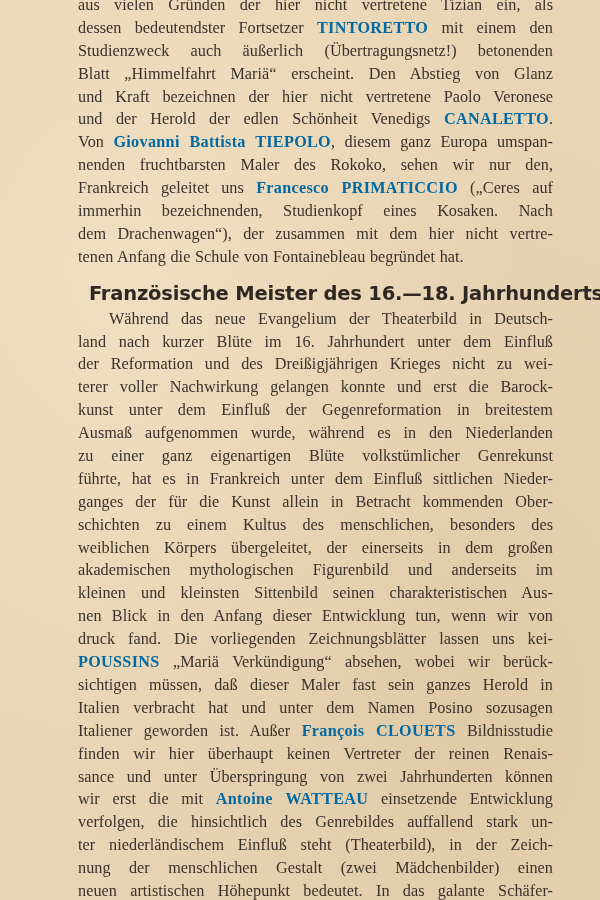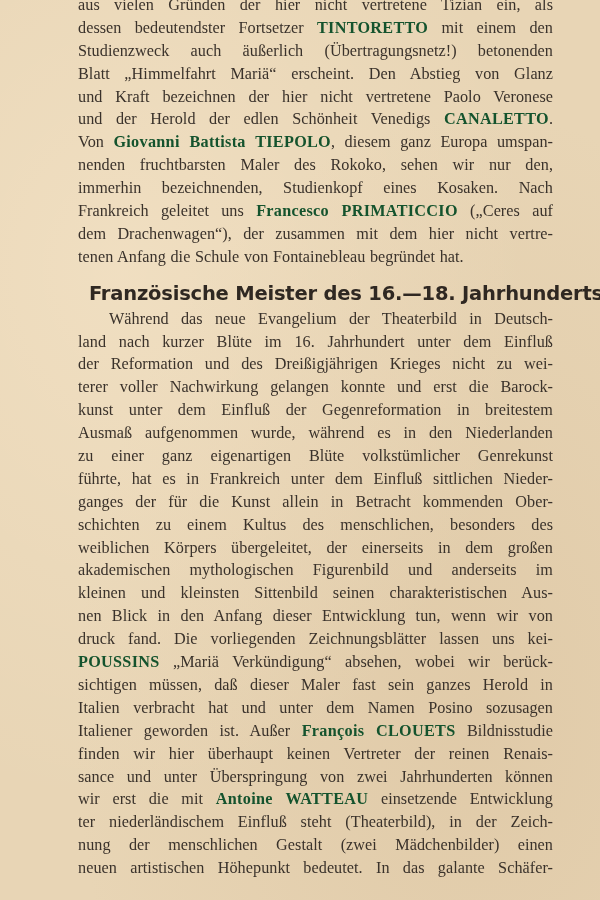--- a/index.html
+++ b/index.html
@@ -41,21 +41,21 @@
       height: 22.9px;
     }
     .line.last {
       text-align-last: left;
     }
     .line.indent {
       padding-left: 31px;
     }
     b.name {
       font-weight: bold;
-      color: #14532d;
+      color: #0369a1;
       letter-spacing: 0.3px;
       margin-top: 24px;
     }
     .heading {
       margin: 12px 0 0 11px;
       font-family: "DejaVu Sans", "Liberation Sans", sans-serif;
       font-weight: bold;
       font-size: 19.5px;
       line-height: 26px;
       color: #2f2822;
@@ -72,22 +72,22 @@
 <div class="page">
   <div class="para" id="sec1">
       <span class="line"><span>aus vielen Gründen der hier nicht vertretene Tizian ein, als</span></span>
       <span class="line"><span>dessen bedeutendster Fortsetzer </span><b class="name">TINTORETTO</b><span> mit einem den</span></span>
       <span class="line"><span>Studienzweck auch äußerlich (Übertragungsnetz!) betonenden</span></span>
       <span class="line"><span>Blatt „Himmelfahrt Mariä“ erscheint. Den Abstieg von Glanz</span></span>
       <span class="line"><span>und Kraft bezeichnen der hier nicht vertretene Paolo Veronese</span></span>
       <span class="line"><span>und der Herold der edlen Schönheit Venedigs </span><b class="name">CANALETTO</b><span>.</span></span>
       <span class="line"><span>Von </span><b class="name">Giovanni Battista TIEPOLO</b><span>, diesem ganz Europa umspan-</span></span>
       <span class="line"><span>nenden fruchtbarsten Maler des Rokoko, sehen wir nur den,</span></span>
+      <span class="line"><span>Frankreich geleitet uns </span><b class="name">Francesco PRIMATICCIO</b><span> („Ceres auf</span></span>
       <span class="line"><span>immerhin bezeichnenden, Studienkopf eines Kosaken. Nach</span></span>
-      <span class="line"><span>Frankreich geleitet uns </span><b class="name">Francesco PRIMATICCIO</b><span> („Ceres auf</span></span>
       <span class="line"><span>dem Drachenwagen“), der zusammen mit dem hier nicht vertre-</span></span>
       <span class="line last"><span>tenen Anfang die Schule von Fontainebleau begründet hat.</span></span>
     </div>
   <h2 class="heading">Französische Meister des 16.—18. Jahrhunderts.</h2>
   <div class="para section2" id="sec2">
       <span class="line indent"><span>Während das neue Evangelium der Theaterbild in Deutsch-</span></span>
       <span class="line"><span>land nach kurzer Blüte im 16. Jahrhundert unter dem Einfluß</span></span>
       <span class="line"><span>der Reformation und des Dreißigjährigen Krieges nicht zu wei-</span></span>
       <span class="line"><span>terer voller Nachwirkung gelangen konnte und erst die Barock-</span></span>
       <span class="line"><span>kunst unter dem Einfluß der Gegenreformation in breitestem</span></span>
@@ -101,17 +101,18 @@
       <span class="line"><span>kleinen und kleinsten Sittenbild seinen charakteristischen Aus-</span></span>
       <span class="line"><span>nen Blick in den Anfang dieser Entwicklung tun, wenn wir von</span></span>
       <span class="line"><span>druck fand. Die vorliegenden Zeichnungsblätter lassen uns kei-</span></span>
       <span class="line"><b class="name">POUSSINS</b><span> „Mariä Verkündigung“ absehen, wobei wir berück-</span></span>
       <span class="line"><span>sichtigen müssen, daß dieser Maler fast sein ganzes Herold in</span></span>
       <span class="line"><span>Italien verbracht hat und unter dem Namen Posino sozusagen</span></span>
       <span class="line"><span>Italiener geworden ist. Außer </span><b class="name">François CLOUETS</b><span> Bildnisstudie</span></span>
       <span class="line"><span>finden wir hier überhaupt keinen Vertreter der reinen Renais-</span></span>
       <span class="line"><span>sance und unter Überspringung von zwei Jahrhunderten können</span></span>
       <span class="line"><span>wir erst die mit </span><b class="name">Antoine WATTEAU</b><span> einsetzende Entwicklung</span></span>
+      <span class="line"><span>verfolgen, die hinsichtlich des Genrebildes auffallend stark un-</span></span>
       <span class="line"><span>ter niederländischem Einfluß steht (Theaterbild), in der Zeich-</span></span>
       <span class="line"><span>nung der menschlichen Gestalt (zwei Mädchenbilder) einen</span></span>
       <span class="line"><span>neuen artistischen Höhepunkt bedeutet. In das galante Schäfer-</span></span>
     </div>
 </div>
 
 </body></html>

